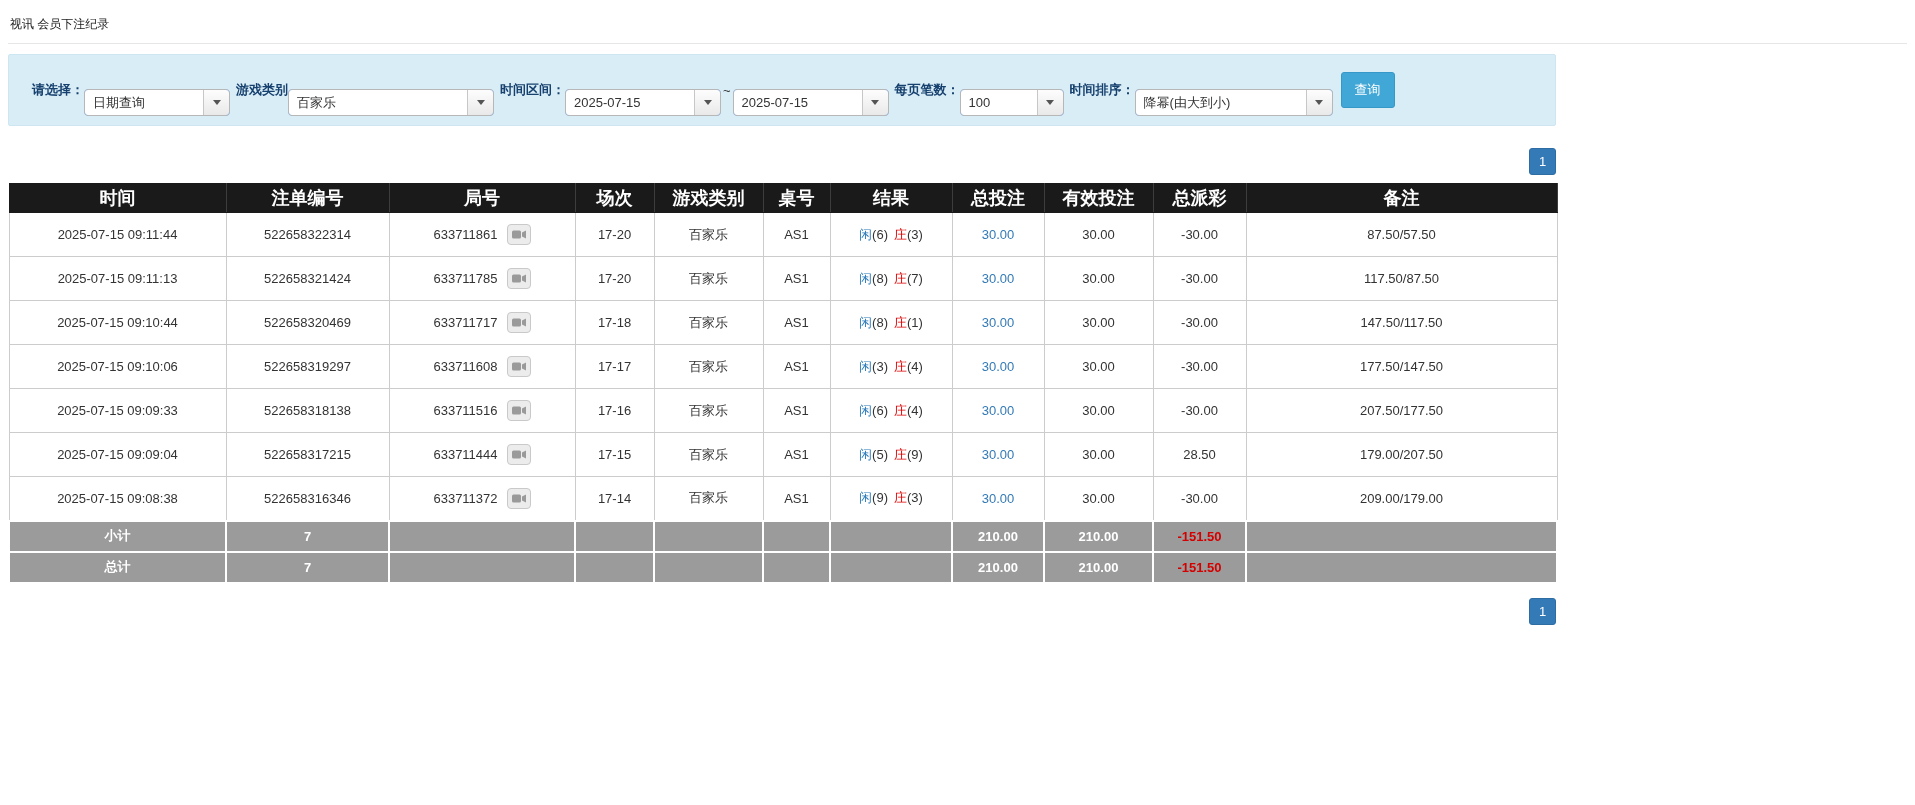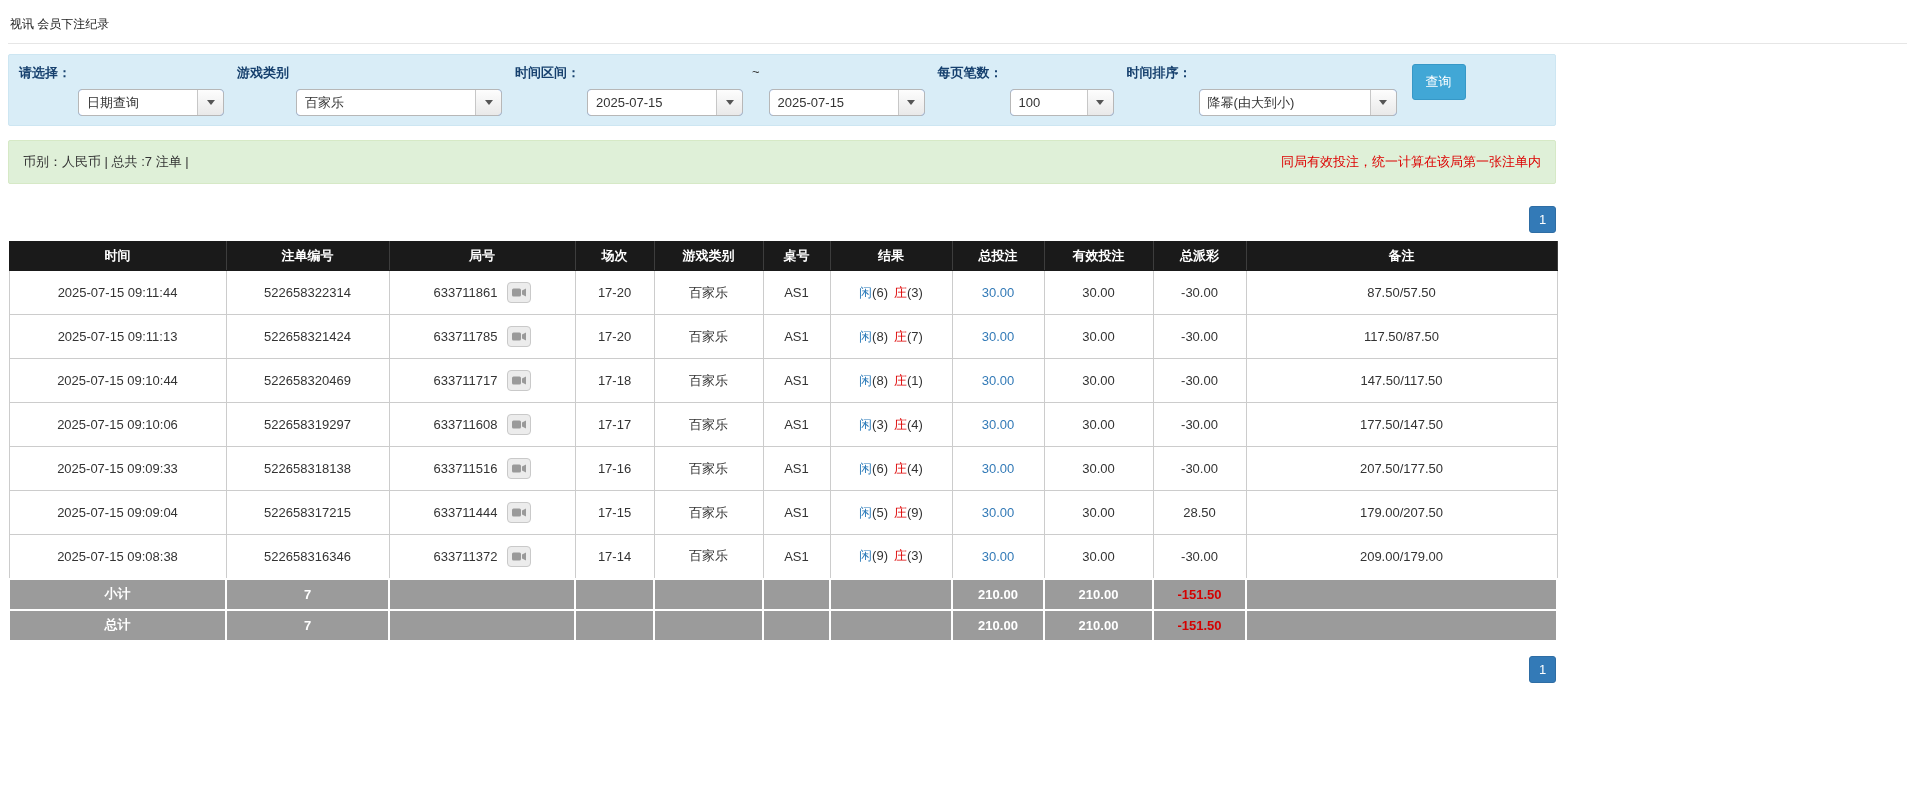--- a/index.html
+++ b/index.html
@@ -25,23 +25,23 @@
     margin: 0 0 10px 0;
   }
 
   .content { width: 1548px; }
 
   
   .filter-bar {
     background: #d9edf7;
     border: 1px solid #cde6f2;
     border-radius: 2px;
-    padding: 9px 10px;
+    padding: 9px 23px;
     display: flex;
-    gap: 7px;
+    align-items: center;
     white-space: nowrap;
   }
   .flabel {
     color: #16406e;
     font-weight: bold;
     font-size: 13px;
     margin-left: 6px;
   }
   .flabel:first-child { margin-left: 0; }
   .combo {
@@ -131,21 +131,21 @@
   
   table.records {
     width: 100%;
     border-collapse: collapse;
     table-layout: fixed;
   }
   table.records thead th {
     background: #1a1a1a;
     color: #fff;
     font-weight: bold;
-    font-size: 13px;
+    font-size: 18px;
     height: 29px;
     border: 1px solid #1a1a1a;
     border-right: 1px solid #3d3d3d;
     text-align: center;
   }
   table.records tbody td {
     background: #fff;
     height: 44px;
     border: 1px solid #cccccc;
     text-align: center;
@@ -243,24 +243,20 @@
       <span class="combo">
         <input style="width: 170px;" value="降幂(由大到小)">
         <button class="combo-btn">
             <span class="caret"></span>
           </button>
       </span>
 
       <button class="search-btn">查询</button>
     </div>
 
-    <div class="summary-bar">
-      <span class="summary-left">币别：人民币 | 总共 :7 注单 |</span>
-      <span class="summary-right">同局有效投注，统一计算在该局第一张注单内</span>
-    </div>
 
     <div class="pager top">
       <button class="page-btn">1</button>
     </div>
 
     <table class="records">
       <colgroup>
         <col style="width:217px">
           <col style="width:163px">
           <col style="width:186px">

